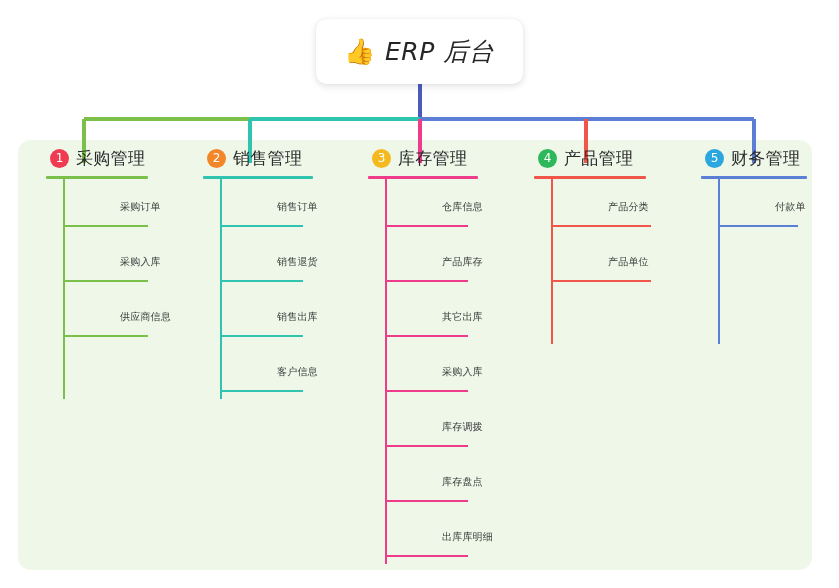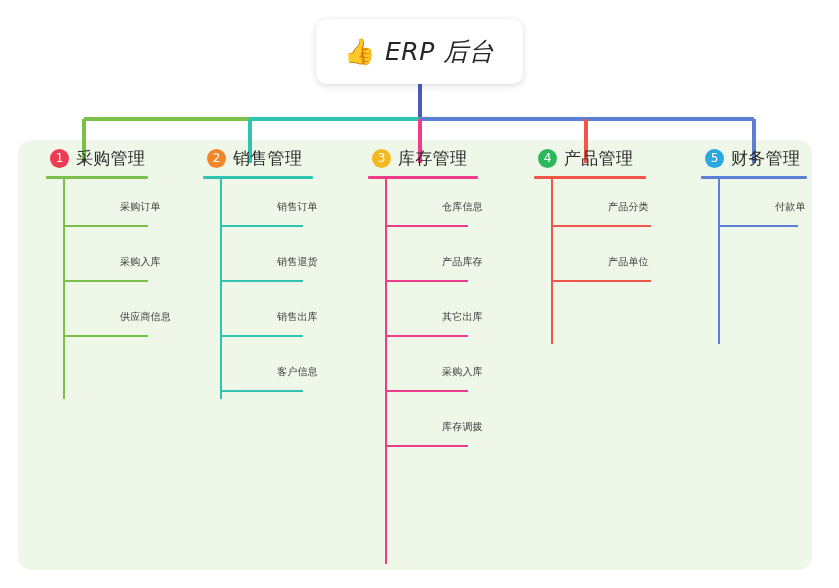--- a/index.html
+++ b/index.html
@@ -237,20 +237,28 @@
             <div class="child-rule" style="background: rgb(239, 60, 138); width: 83px;"></div>
           </div>
           <div class="child">
             <span class="child-label">采购入库</span>
             <div class="child-rule" style="background: rgb(239, 60, 138); width: 83px;"></div>
           </div>
           <div class="child">
             <span class="child-label">库存调拨</span>
             <div class="child-rule" style="background: rgb(239, 60, 138); width: 83px;"></div>
           </div>
+          <div class="child">
+            <span class="child-label">库存盘点</span>
+            <div class="child-rule" style="background: rgb(239, 60, 138); width: 83px;"></div>
+          </div>
+          <div class="child">
+            <span class="child-label">出库库明细</span>
+            <div class="child-rule" style="background: rgb(239, 60, 138); width: 83px;"></div>
+          </div>
         </div>
       </div>
       <div class="column" style="left: 534px;">
         <div class="col-header">
           <span class="badge" style="background: rgb(46, 184, 92);">4</span>
           <span class="col-title">产品管理</span>
         </div>
         <div class="col-rule" style="background: rgb(240, 86, 74); width: 112px;"></div>
         <div class="children">
           <div class="spine" style="background: rgb(240, 86, 74); height: 165px;"></div>

